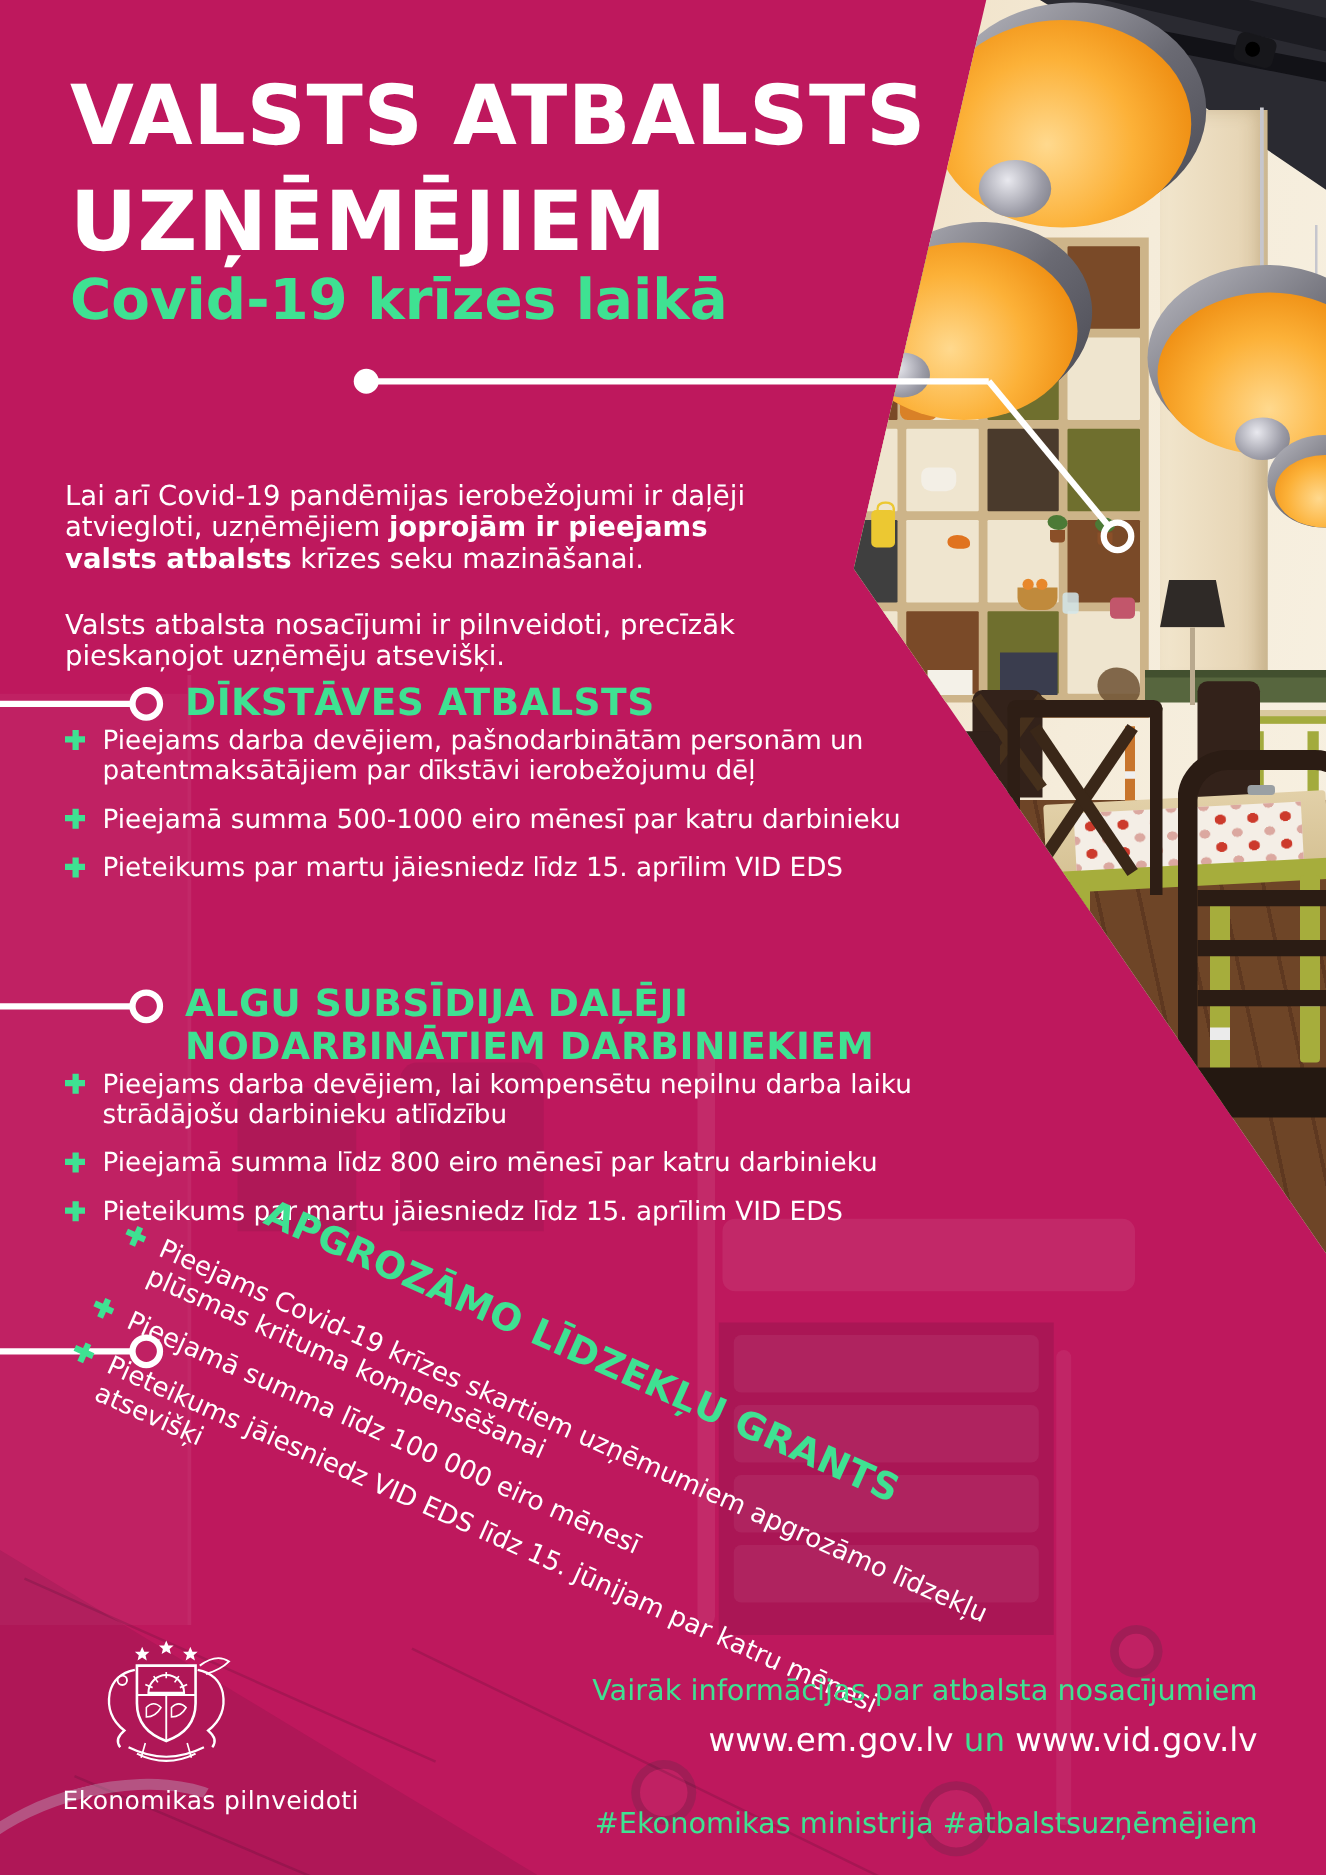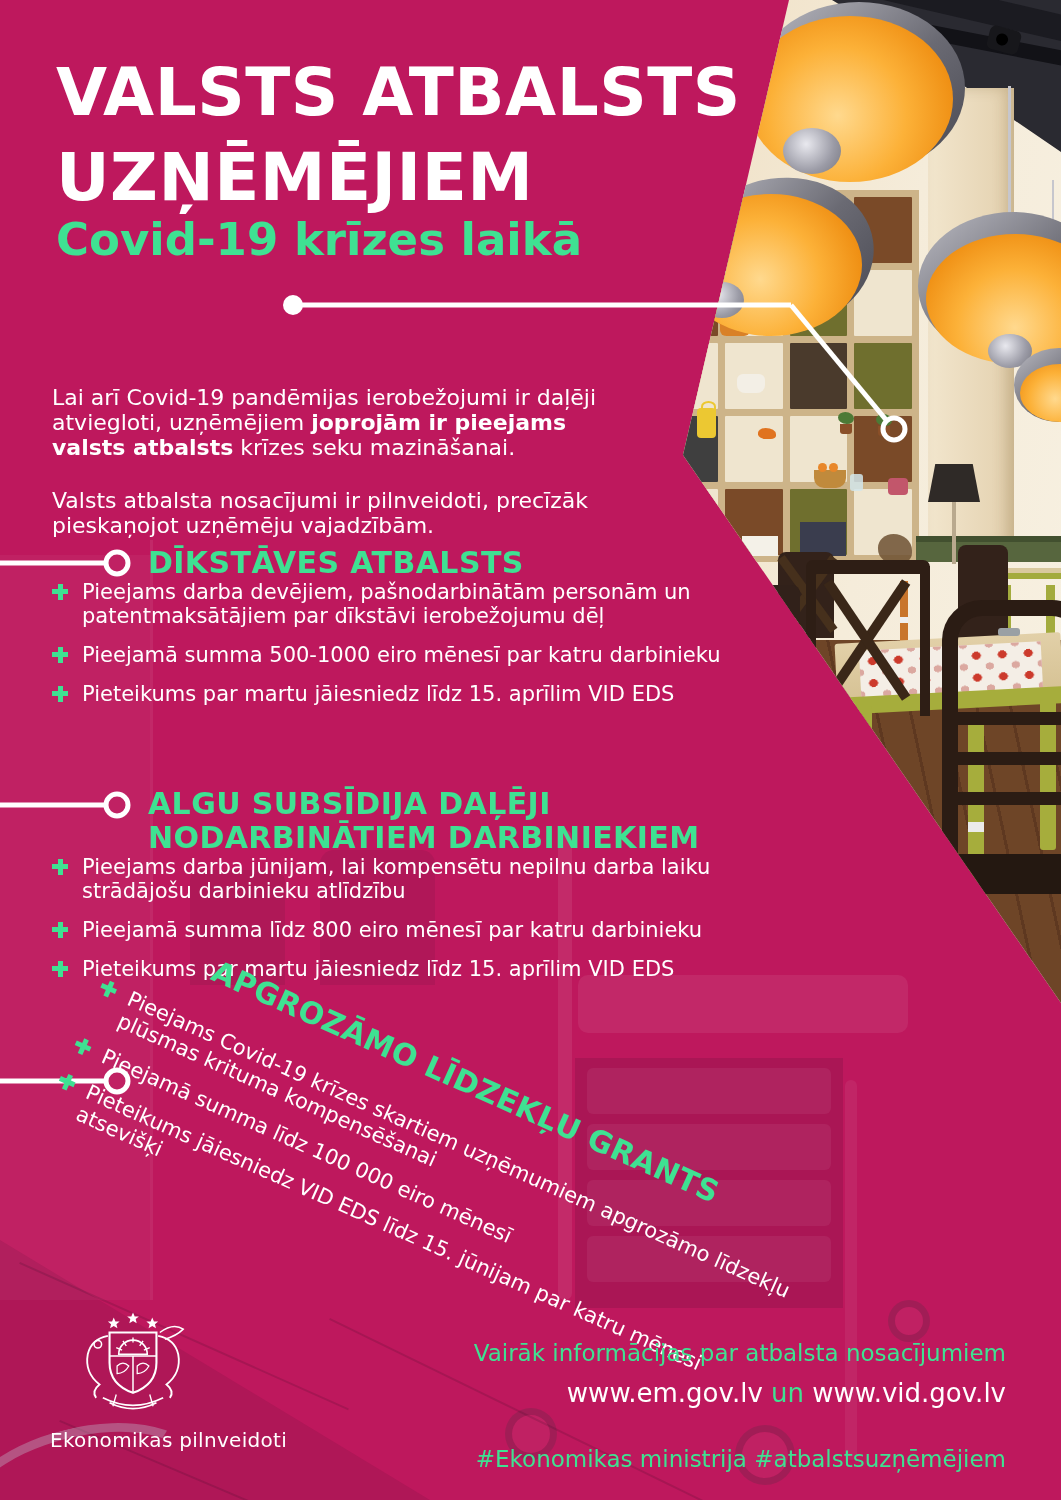--- a/index.html
+++ b/index.html
@@ -310,21 +310,21 @@
       <span>VALSTS ATBALSTS</span><br>
       <span>UZŅĒMĒJIEM</span>
     </h1>
     <div class="subtitle">Covid-19 krīzes laikā</div>
 
     <div class="intro">
       <p><span>Lai arī Covid-19 pandēmijas ierobežojumi ir daļēji
 atviegloti, uzņēmējiem </span><b>joprojām ir pieejams</b><span>
 </span><b>valsts atbalsts</b><span> krīzes seku mazināšanai.</span></p>
       <p>Valsts atbalsta nosacījumi ir pilnveidoti, precīzāk
-pieskaņojot uzņēmēju vajadzībām.</p>
+pieskaņojot uzņēmēju atsevišķi.</p>
     </div>
 
     <section class="sec sec1">
       <h2>DĪKSTĀVES ATBALSTS</h2>
       <ul>
         <li>
             <span class="plus"></span>
             <span class="txt">Pieejams darba devējiem, pašnodarbinātām personām un
 patentmaksātājiem par dīkstāvi ierobežojumu dēļ</span>
           </li>
@@ -338,21 +338,21 @@
           </li>
       </ul>
     </section>
 
     <section class="sec sec2">
       <h2>ALGU SUBSĪDIJA DAĻĒJI
 NODARBINĀTIEM DARBINIEKIEM</h2>
       <ul>
         <li>
             <span class="plus"></span>
-            <span class="txt">Pieejams darba jūnijam, lai kompensētu nepilnu darba laiku
+            <span class="txt">Pieejams darba devējiem, lai kompensētu nepilnu darba laiku
 strādājošu darbinieku atlīdzību</span>
           </li>
         <li>
             <span class="plus"></span>
             <span class="txt">Pieejamā summa līdz 800 eiro mēnesī par katru darbinieku</span>
           </li>
         <li>
             <span class="plus"></span>
             <span class="txt">Pieteikums par martu jāiesniedz līdz 15. aprīlim VID EDS</span>
           </li>

